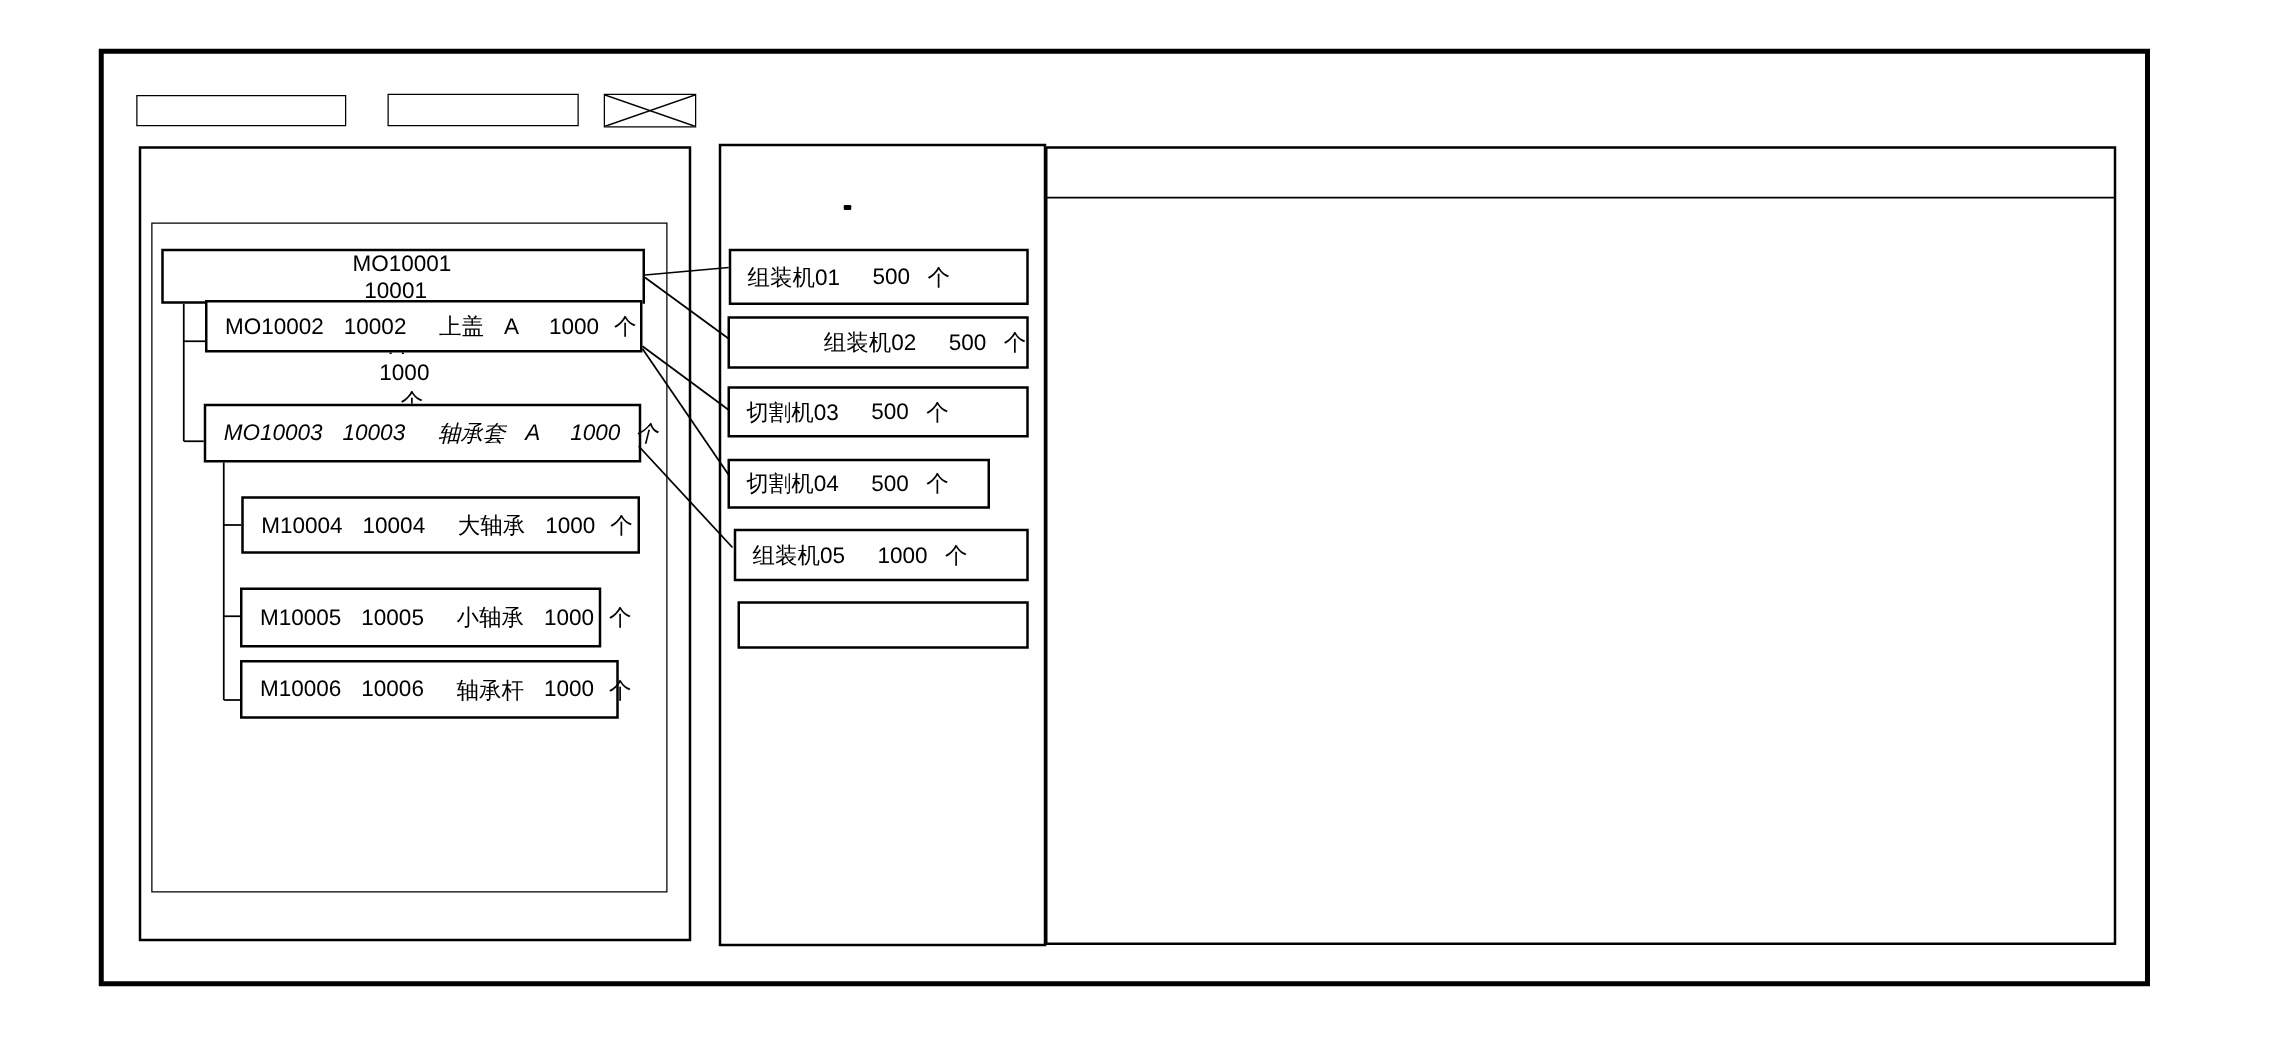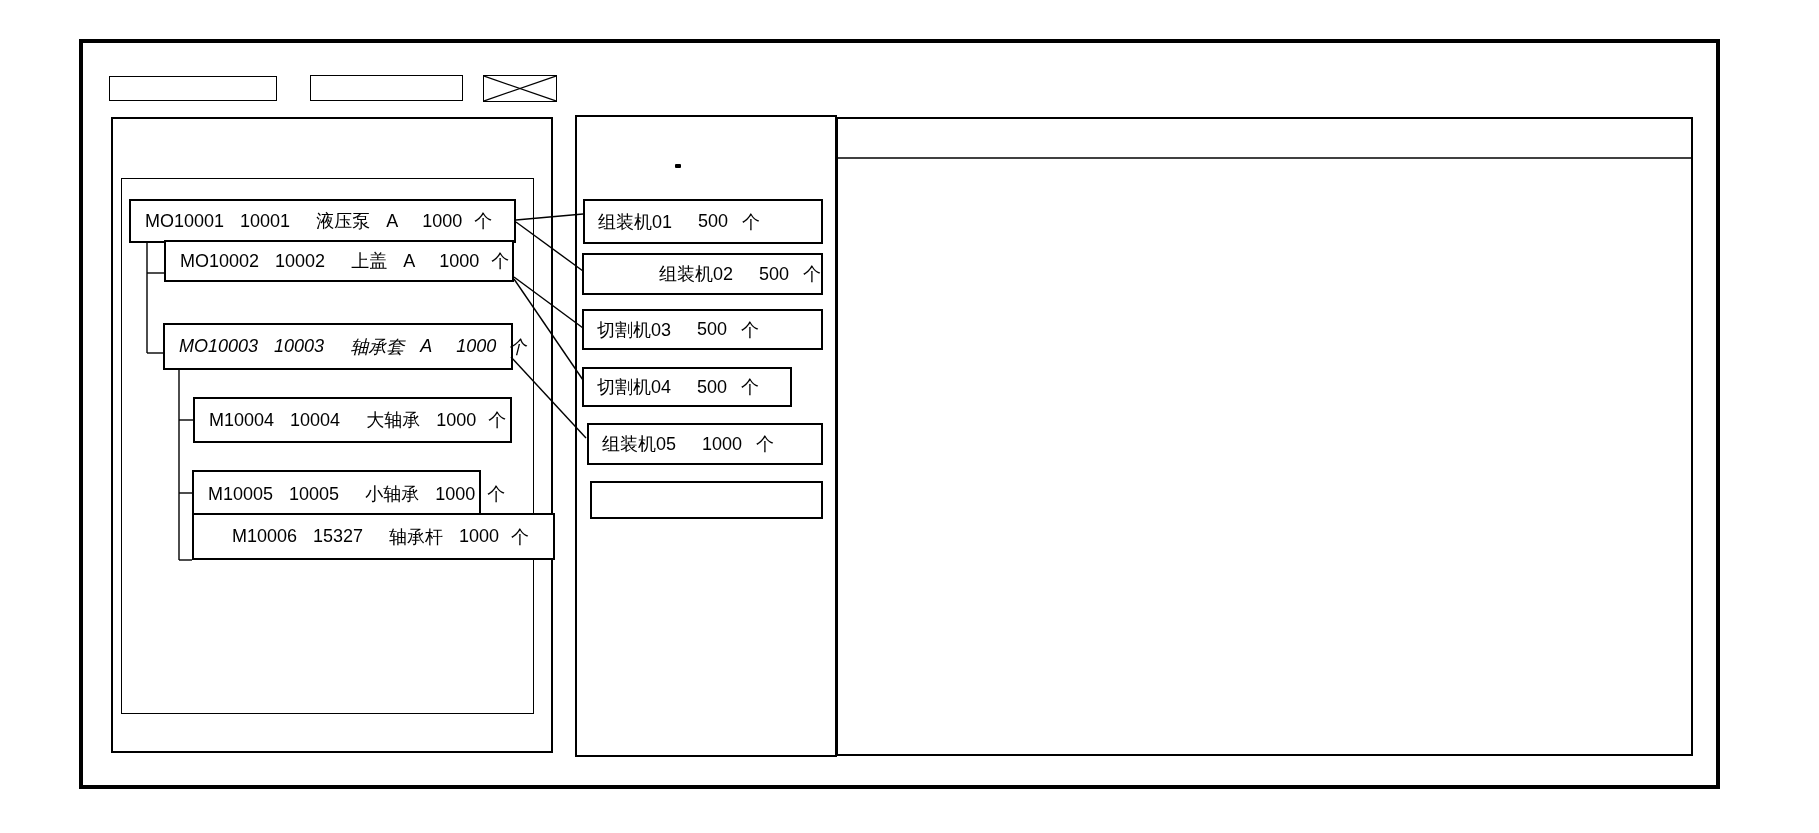--- a/index.html
+++ b/index.html
@@ -46,26 +46,26 @@
   .tree-container{
     position:absolute;left:121px;top:178px;width:413px;height:536px;
     box-sizing:border-box;border:1.5px solid #000;background:#fff;
   }
 
   .wo-box{
     position:absolute;box-sizing:border-box;border:2px solid #000;background:#fff;
     display:flex;align-items:center;padding-left:14px;
     font-size:18px;white-space:nowrap;
   }
-  .r1{left:129px;top:199px;width:387px;height:44px;}
+  .r1{left:129px;top:199px;width:387px;height:44px;flex-direction:column;}
   .r2{left:164px;top:240px;width:350px;height:42px;}
   .r3{left:163px;top:323px;width:350px;height:47px;font-style:italic;}
   .r4{left:193px;top:397px;width:319px;height:46px;}
   .r5{left:192px;top:470px;width:289px;height:48px;}
-  .r6{left:192px;top:513px;width:363px;height:47px;justify-content:center;}
+  .r6{left:192px;top:528px;width:303px;height:47px;}
 
   .cell{display:inline-block;}
   .cell-id{margin-right:16px;}
   .cell-code{margin-right:26px;}
   .cell-name{margin-right:16px;}
   .cell-cust{margin-right:24px;}
   .cell-qty{margin-right:12px;}
 
   .machine-box{
     position:absolute;box-sizing:border-box;border:2px solid #000;background:#fff;
@@ -147,21 +147,21 @@
   </div>
   <div class="wo-box r5">
     <span class="cell cell-id">M10005</span>
     <span class="cell cell-code">10005</span>
     <span class="cell cell-name">小轴承</span>
     <span class="cell cell-qty">1000</span>
     <span class="cell cell-unit">个</span>
   </div>
   <div class="wo-box r6">
     <span class="cell cell-id">M10006</span>
-    <span class="cell cell-code">15327</span>
+    <span class="cell cell-code">10006</span>
     <span class="cell cell-name">轴承杆</span>
     <span class="cell cell-qty">1000</span>
     <span class="cell cell-unit">个</span>
   </div>
 
   <div class="machine-box m1">
     <span class="mc-name">组装机01</span>
     <span class="mc-qty">500</span>
     <span class="mc-unit">个</span>
   </div>

